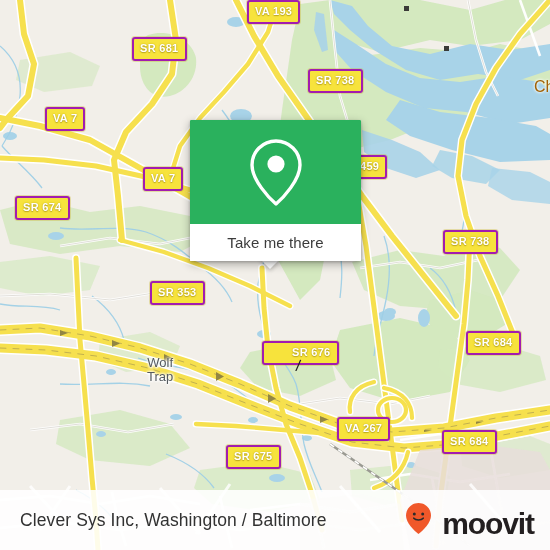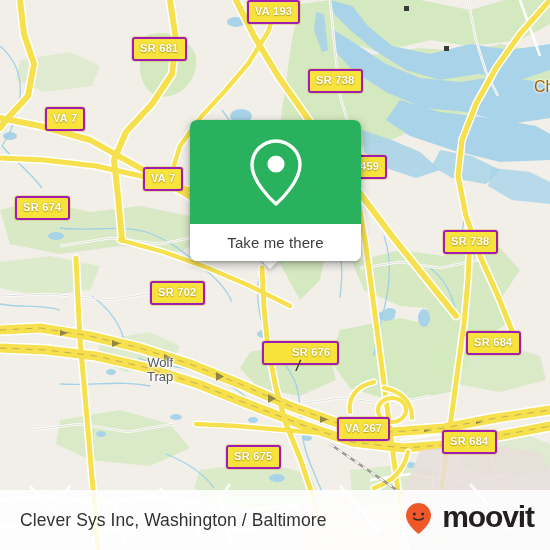--- a/index.html
+++ b/index.html
@@ -60,21 +60,21 @@
     font-size:16px;
     font-weight:500;
     transform:rotate(8deg);
   }
 
   
   #popup-card {
     position:absolute;
     left:190px; top:120px;
     width:171px; height:141px;
-    border-radius:7px;
+    border-radius:1px;
     overflow:hidden;
     box-shadow:0 3px 10px rgba(0,0,0,.32), 0 1px 3px rgba(0,0,0,.2);
     background:#fff;
   }
   #popup-card-green {
     height:104px;
     background:#2ab15d;
     display:flex;
     align-items:center;
     justify-content:center;
@@ -125,21 +125,21 @@
     padding:0 16px 0 20px;
   }
   #place-title {
     color:#323232;
     font-size:17.5px;
     letter-spacing:.1px;
     white-space:nowrap;
   }
   #moovit-logo {
     display:flex;
-    align-items:flex-start;
+    align-items:flex-end;
     gap:10px;
   }
   #moovit-wordmark {
     color:#231f20;
     font-size:30px;
     font-weight:bold;
     letter-spacing:-1.1px;
     line-height:30px;
   }
 </style>
@@ -350,21 +350,21 @@
 
     <div id="shield-layer">
         <div class="shield" style="left: 247px; top: 0px;">VA 193</div>
         <div class="shield" style="left: 124px; top: 37px; margin-left: 8px;">SR 681</div>
         <div class="shield" style="left: 308px; top: 69px;">SR 738</div>
         <div class="shield" style="left: 45px; top: 107px;">VA 7</div>
         <div class="shield" style="left: 143px; top: 167px;">VA 7</div>
         <div class="shield" style="left: 352px; top: 155px;">459</div>
         <div class="shield" style="left: 15px; top: 196px;">SR 674</div>
         <div class="shield" style="left: 443px; top: 230px;">SR 738</div>
-        <div class="shield" style="left: 150px; top: 281px;">SR 702</div>
+        <div class="shield" style="left: 150px; top: 281px;">SR 353</div>
         <div class="shield" style="left: 466px; top: 331px;">SR 684</div>
         <div class="shield" style="left: 262px; top: 341px; padding-left: 28px;">SR 676</div>
         <div class="shield" style="left: 337px; top: 417px;">VA 267</div>
         <div class="shield" style="left: 442px; top: 430px;">SR 684</div>
         <div class="shield" style="left: 226px; top: 445px;">SR 675</div>
       </div>
 
     <div id="place-label-layer">
         <div class="place-label" style="left: 147px; top: 356px;">Wolf
 Trap</div>

